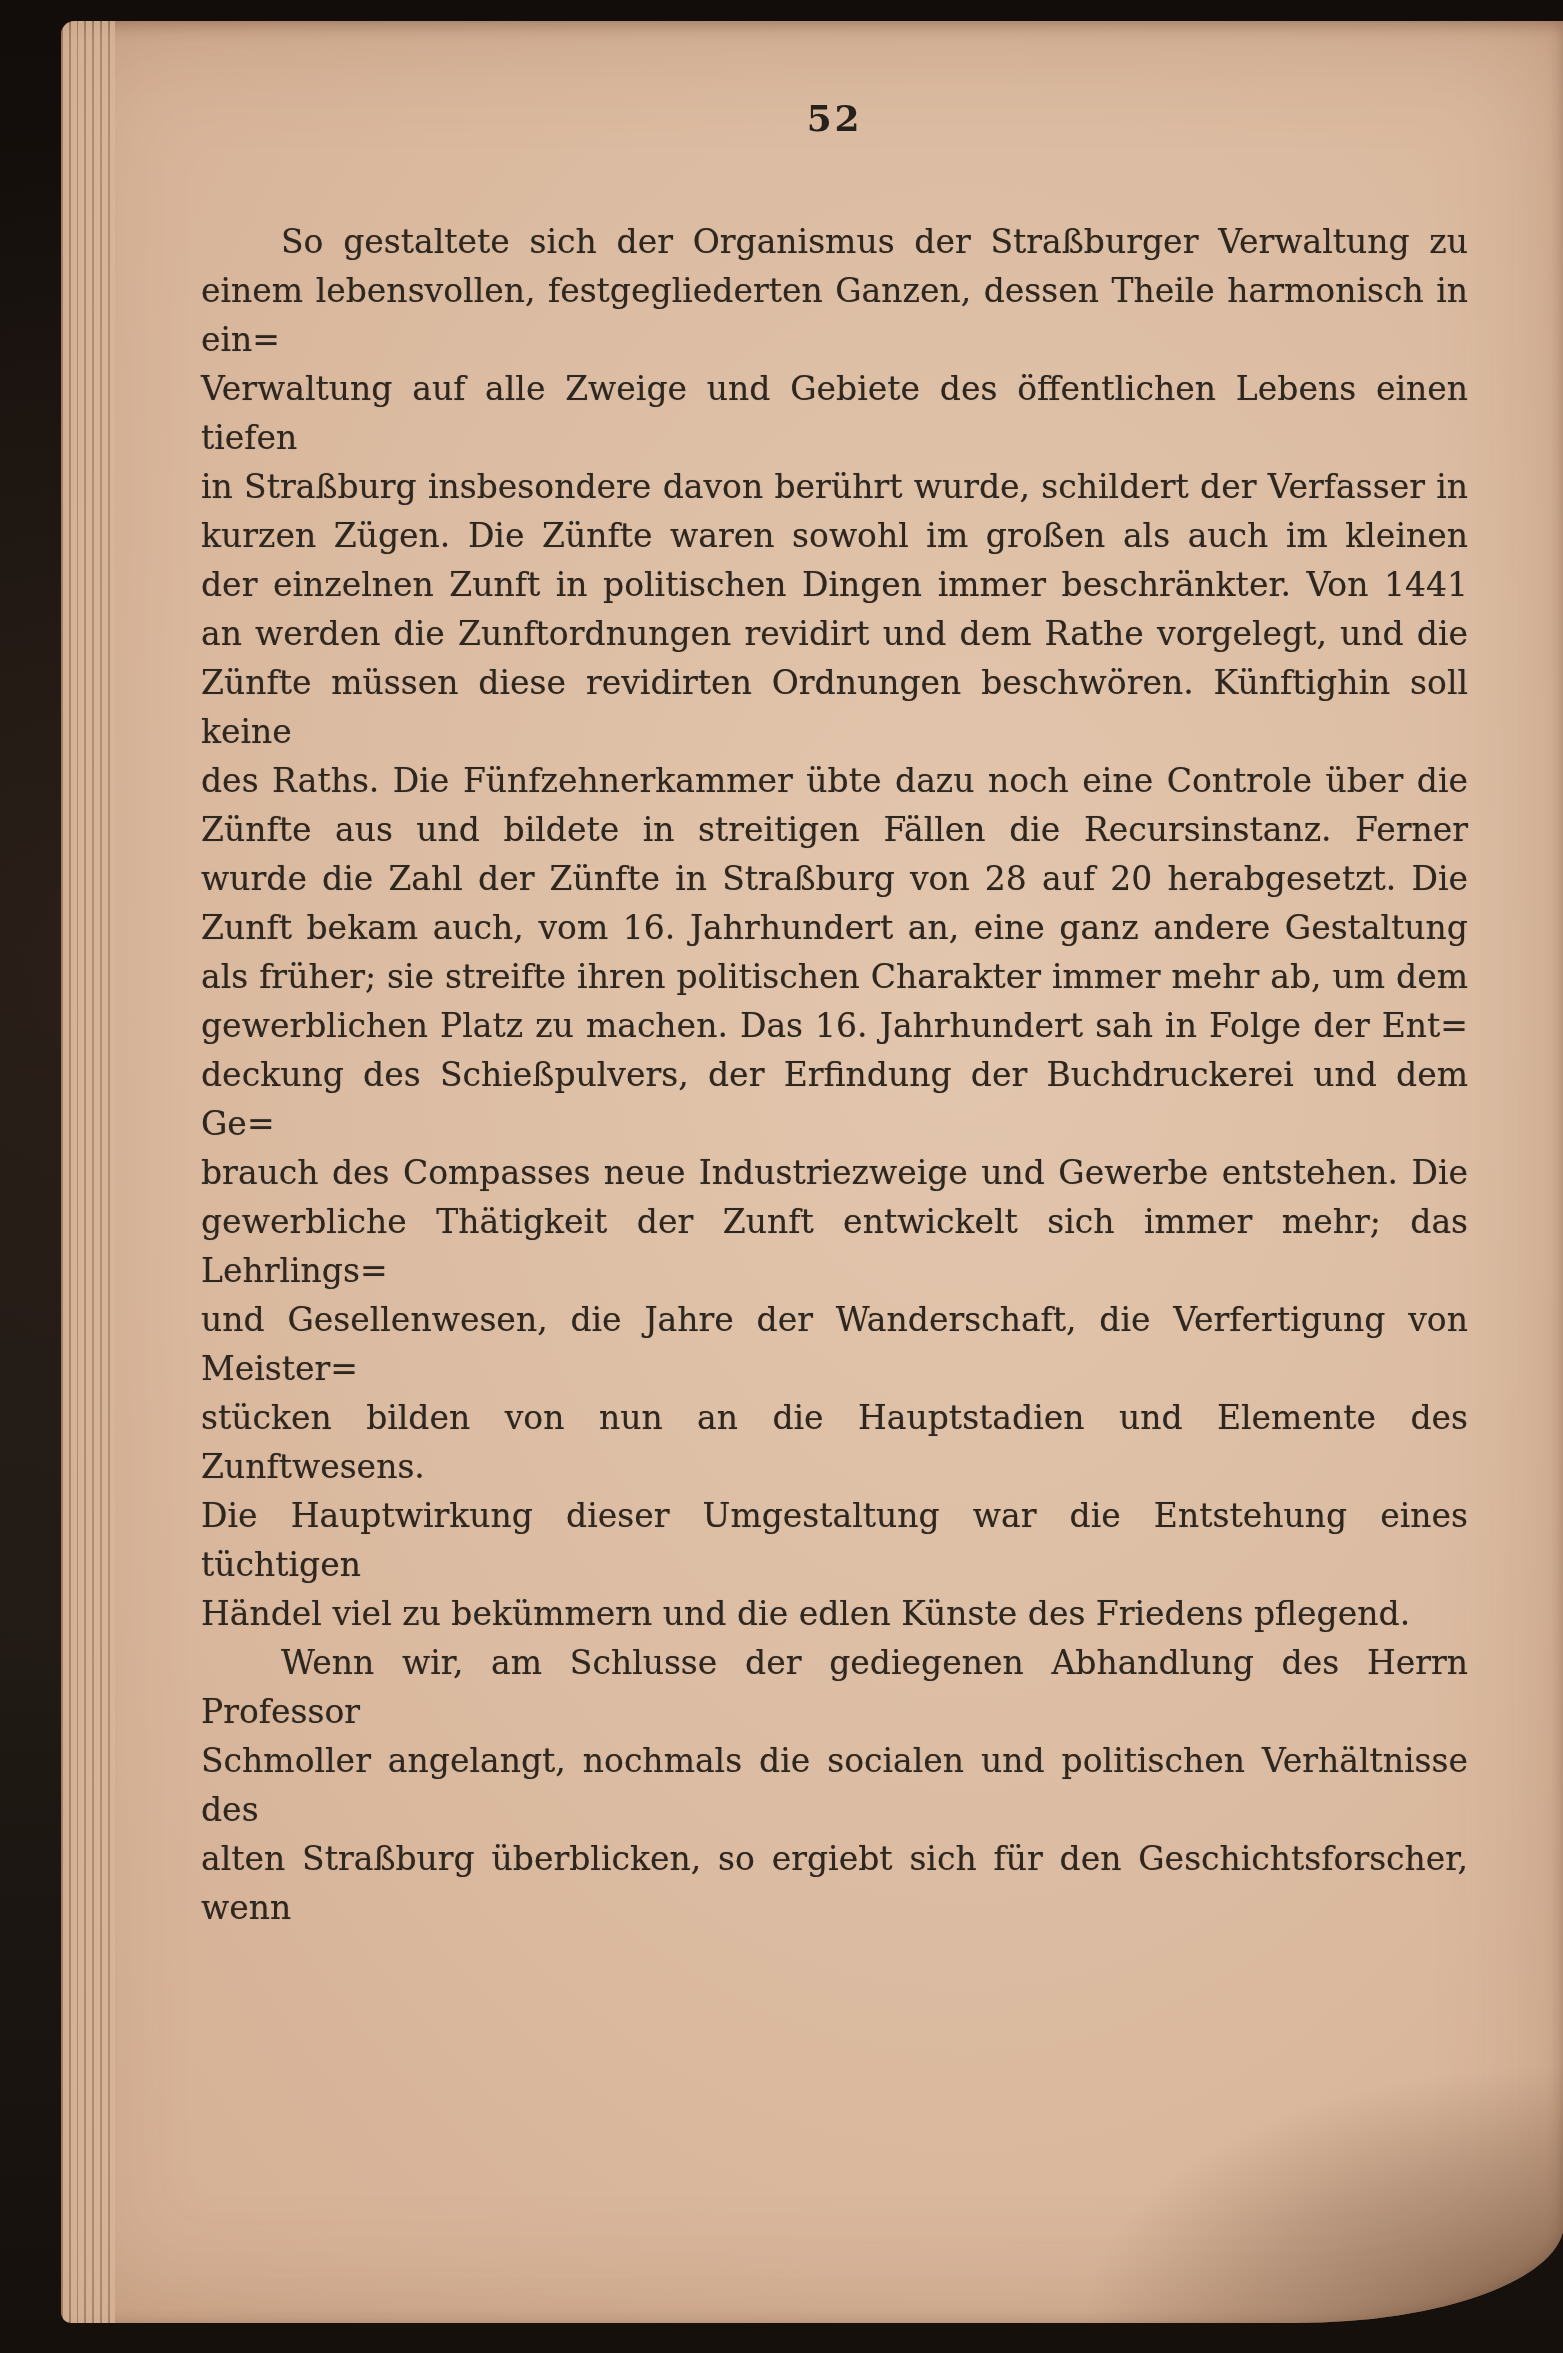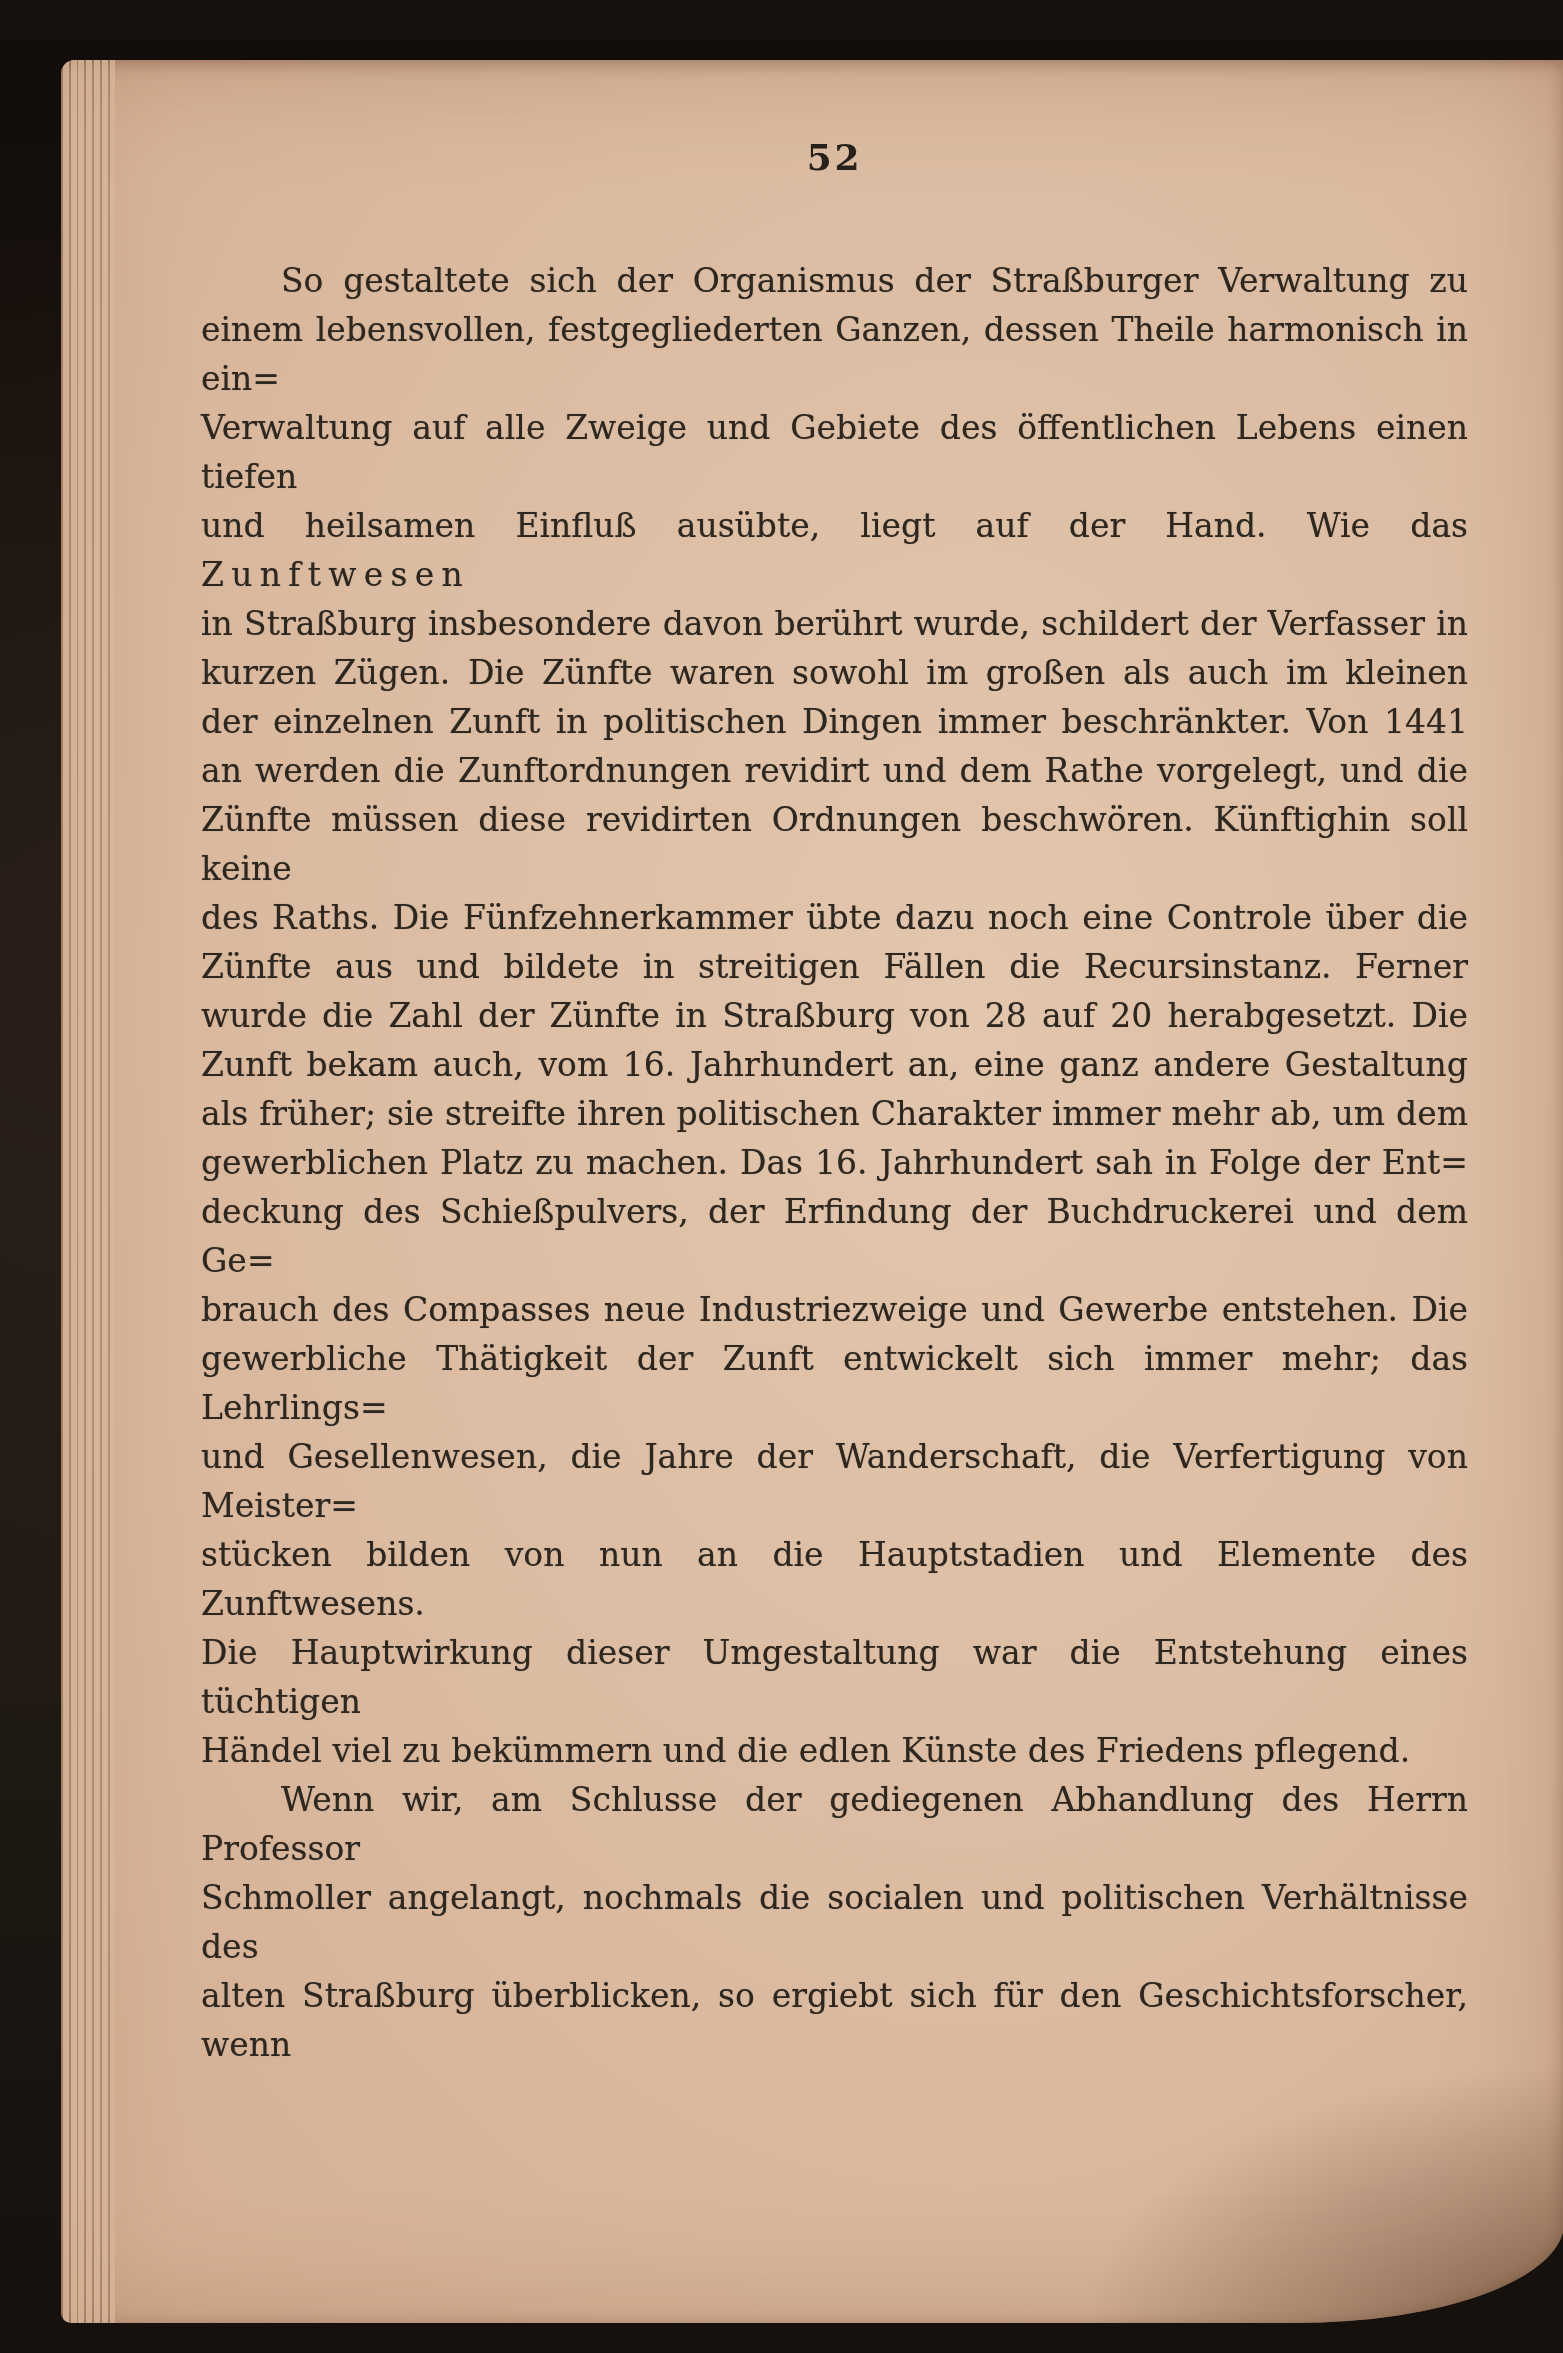--- a/index.html
+++ b/index.html
@@ -8,21 +8,20 @@
     background:#17110e;
     position:relative;
     overflow:hidden;
     font-family:"DejaVu Serif", serif;
   }
   .photo{
     position:absolute;inset:0;
     background:
       radial-gradient(ellipse at 8% 40%, rgba(70,50,38,.35) 0%, rgba(0,0,0,0) 40%),
       linear-gradient(180deg,#120d0a 0%, #1a1410 30%, #201a15 70%, #15100c 100%);
-    margin-top: 39px;
   }
   .sheet{
     position:absolute;
     left:61px;top:21px;right:0;bottom:31px;
     background:
       radial-gradient(ellipse at 60% 42%, #e2c6ad 0%, #dcbda3 45%, #d4ae92 85%, #cda habit 100%),
       #d9b89e;
     background:
       radial-gradient(ellipse at 60% 42%, #e2c6ad 0%, #dcbda3 45%, #d4ae92 100%);
     border-radius:14px 0 0 10.4px;
@@ -82,21 +81,20 @@
 <div class="photo">
   <div class="sheet">
     <div class="edge-stack"></div>
     <div class="curl-shade"></div>
   </div>
   <div class="page-number">52</div>
   <div class="text-block">
       <div class="line indent"><span class="fraktur">So gestaltete sich der Organismus der Straßburger Verwaltung zu</span></div>
       <div class="line"><span class="fraktur">einem lebensvollen, festgegliederten Ganzen, dessen Theile harmonisch in ein=</span></div>
       <div class="line"><span class="fraktur">Verwaltung auf alle Zweige und Gebiete des öffentlichen Lebens einen tiefen</span></div>
-      <div class="line"><span class="fraktur">und heilsamen Einfluß ausübte, liegt auf der Hand. Wie das </span><span class="fraktur spaced">Zunftwesen</span></div>
       <div class="line"><span class="fraktur">in Straßburg insbesondere davon berührt wurde, schildert der Verfasser in</span></div>
       <div class="line"><span class="fraktur">kurzen Zügen. Die Zünfte waren sowohl im großen als auch im kleinen</span></div>
       <div class="line"><span class="fraktur">der einzelnen Zunft in politischen Dingen immer beschränkter. Von 1441</span></div>
       <div class="line"><span class="fraktur">an werden die Zunftordnungen revidirt und dem Rathe vorgelegt, und die</span></div>
       <div class="line"><span class="fraktur">Zünfte müssen diese revidirten Ordnungen beschwören. Künftighin soll keine</span></div>
       <div class="line"><span class="fraktur">des Raths. Die Fünfzehnerkammer übte dazu noch eine Controle über die</span></div>
       <div class="line"><span class="fraktur">Zünfte aus und bildete in streitigen Fällen die Recursinstanz. Ferner</span></div>
       <div class="line"><span class="fraktur">wurde die Zahl der Zünfte in Straßburg von 28 auf 20 herabgesetzt. Die</span></div>
       <div class="line"><span class="fraktur">Zunft bekam auch, vom 16. Jahrhundert an, eine ganz andere Gestaltung</span></div>
       <div class="line"><span class="fraktur">als früher; sie streifte ihren politischen Charakter immer mehr ab, um dem</span></div>

